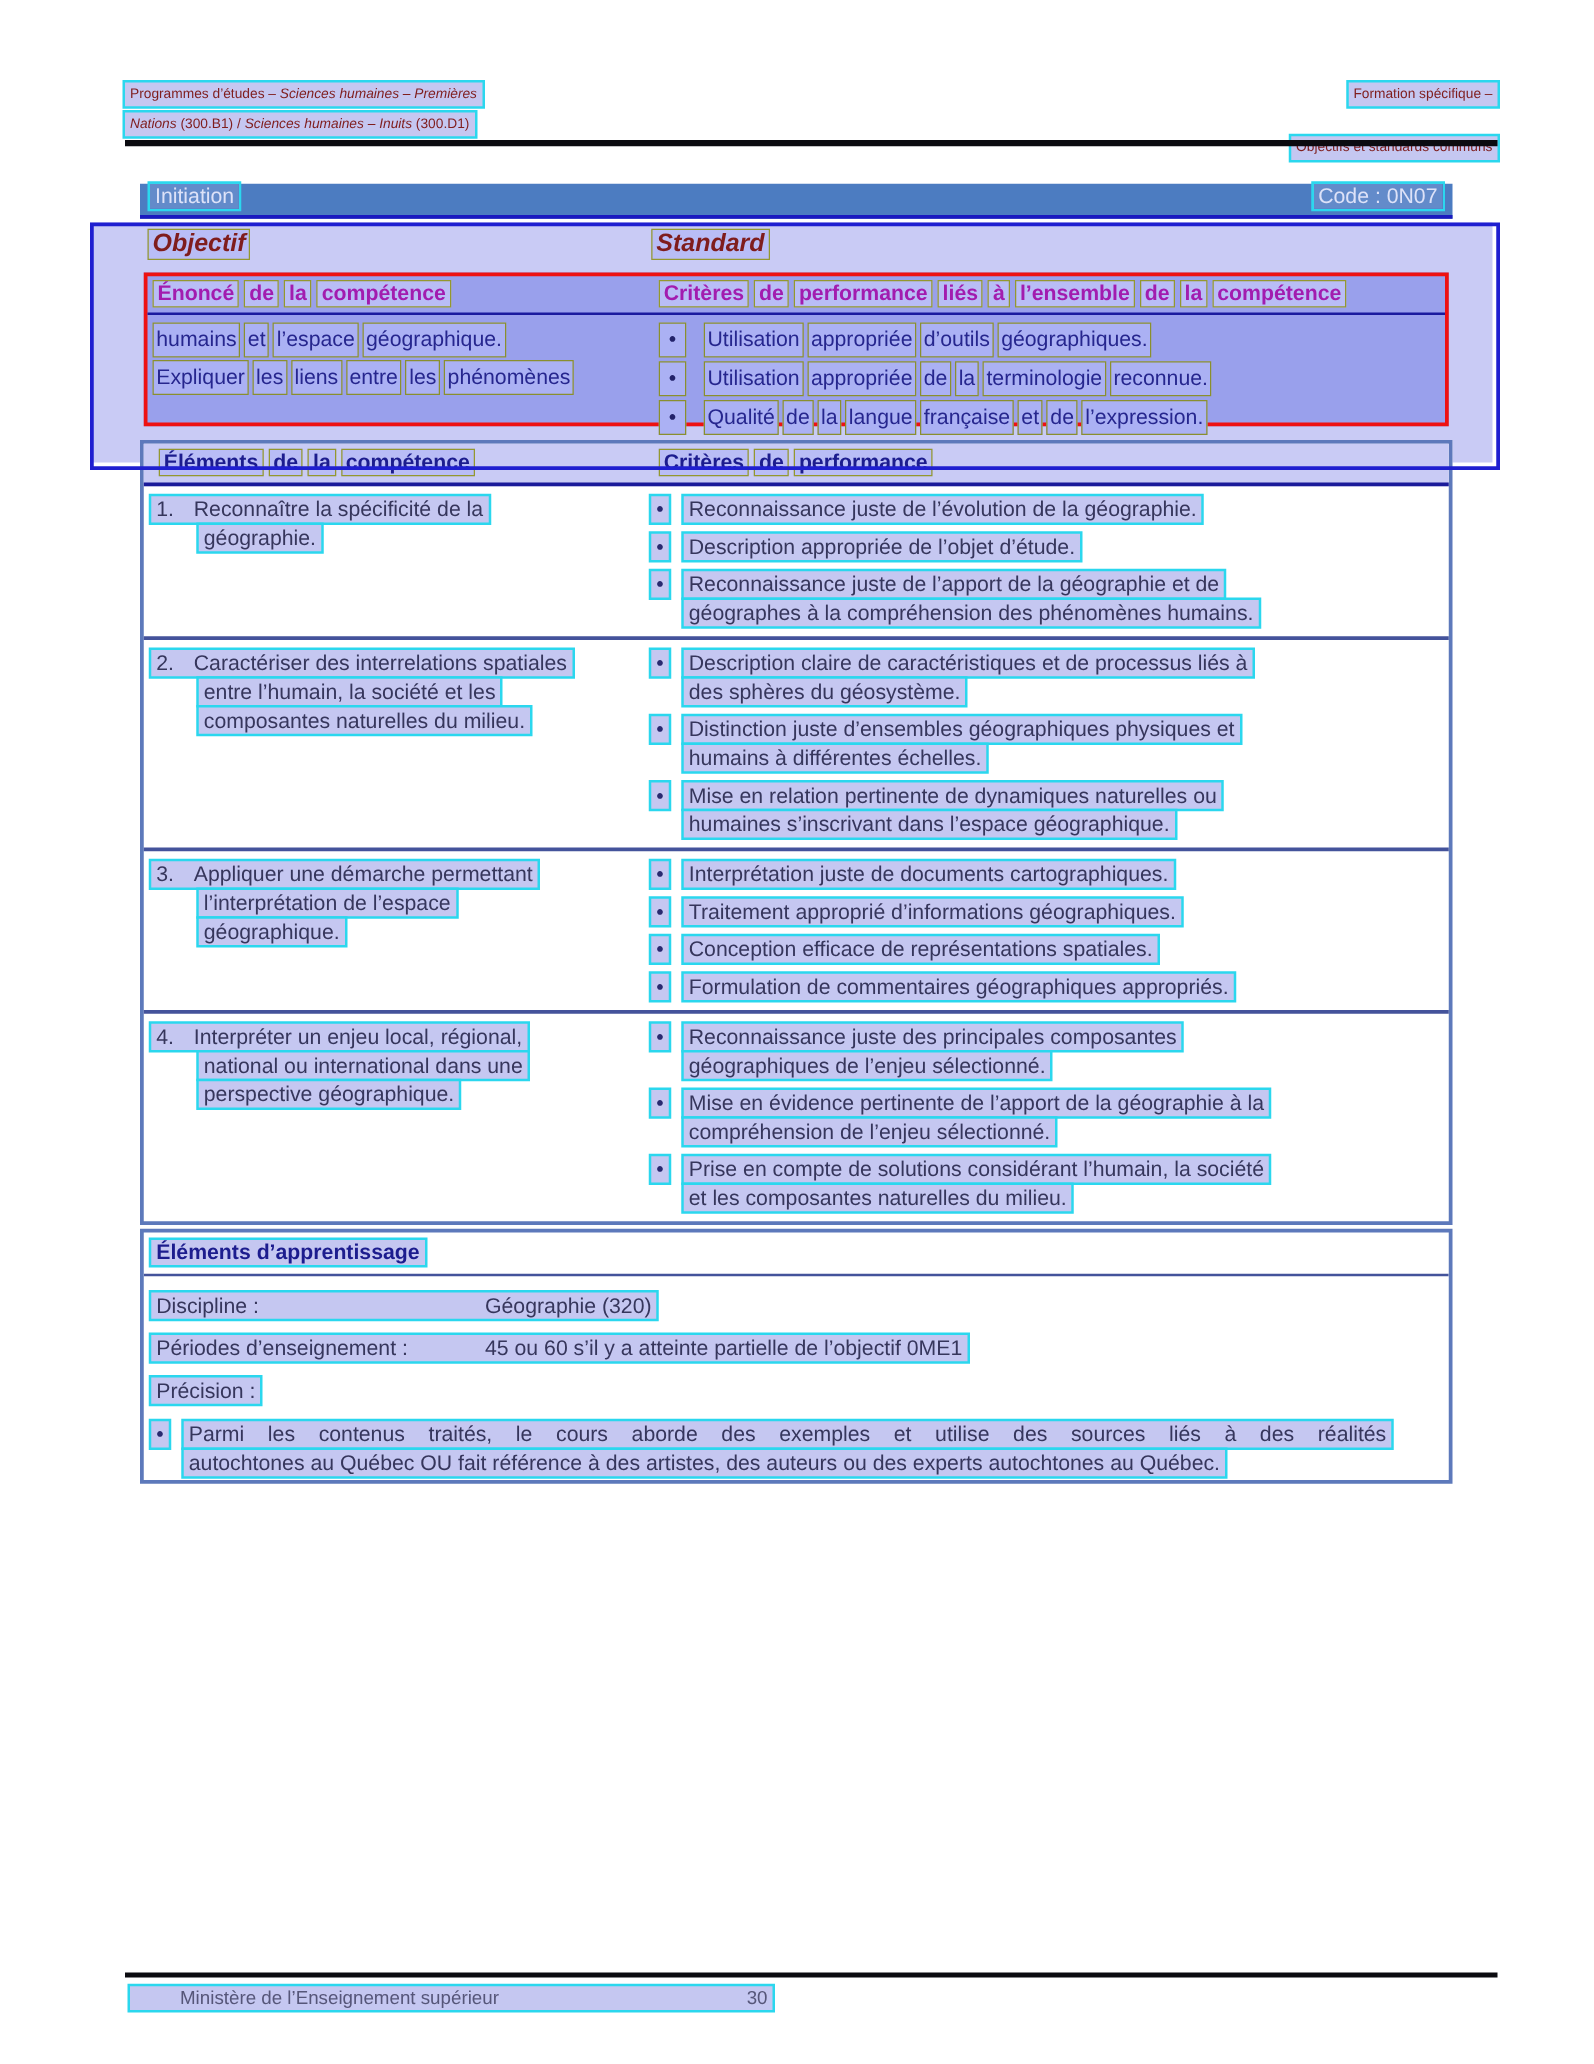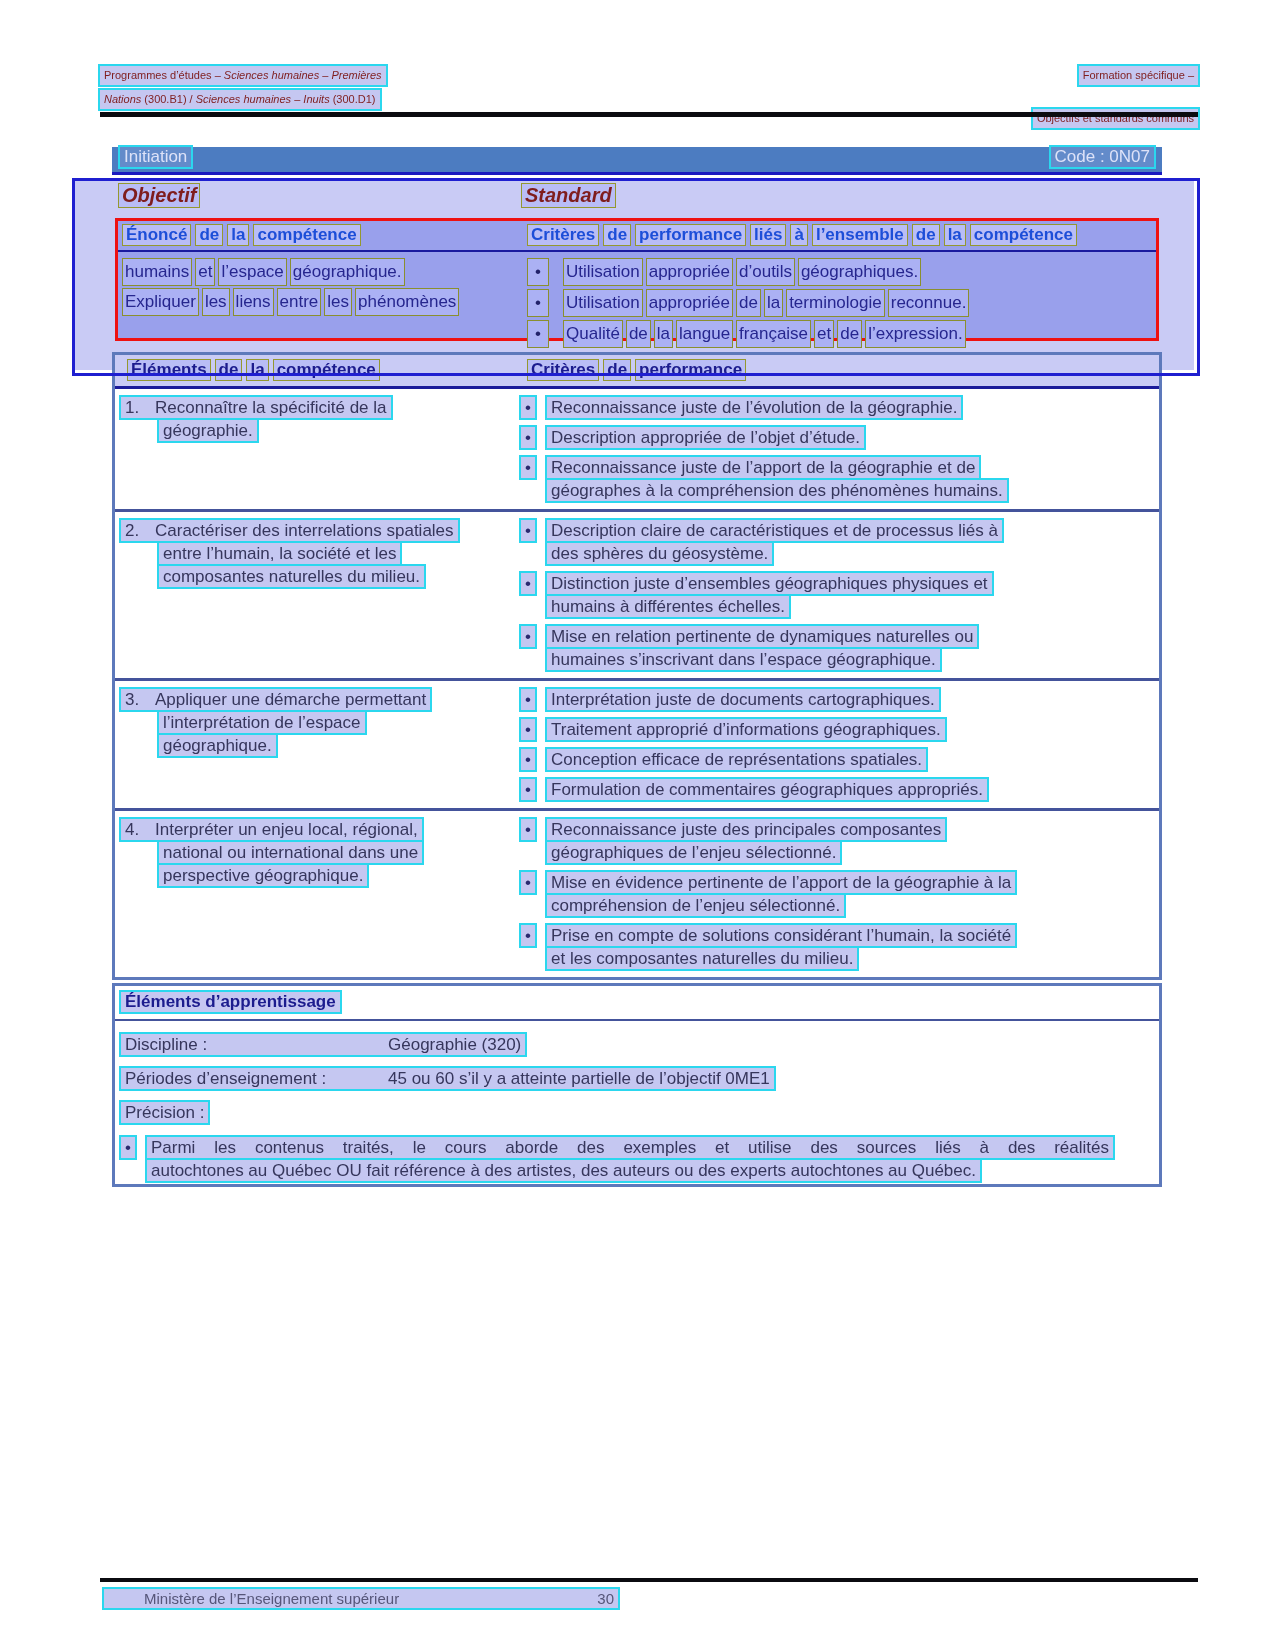--- a/index.html
+++ b/index.html
@@ -33,21 +33,21 @@
     z-index:6;pointer-events:none;background:transparent;}
   #os-row{position:absolute;left:112px;top:183px;width:1050px;z-index:2;font-size:20px;
     font-weight:bold;font-style:italic;color:#2929a3;display:flex;}
   #os-row .os-obj{margin-left:6px;width:403px;}
   #os-row .wb2{font-size:20px;color:#7f1d1d;}
 
   
   #enonce{position:absolute;left:115px;top:218px;width:1038px;height:117px;background:#99a0ec;
     border:3px solid #ee1111;z-index:2;font-size:17px;color:#26268e;}
   #enonce .eh{display:flex;padding:3px 0 2px 4px;border-bottom:2px solid #1a1a9e;
-    font-weight:bold;color:#1d4ed8;}
+    font-weight:bold;color:#a21caf;}
   #enonce .eh-left{width:405px;}
   #enonce .eh-right{flex:1;}
   #enonce .ebody{display:flex;padding-top:6px;}
   #enonce .eb-left{width:405px;padding-left:4px;line-height:26px;}
   #enonce .eb-right{flex:1;line-height:26px;}
   #enonce .ecrit{display:flex;margin-bottom:1px;}
   #enonce .bdot{width:16px;text-align:center;margin-right:14px;color:#22226a;}
   #enonce .wb{font-weight:normal;}
 
   

